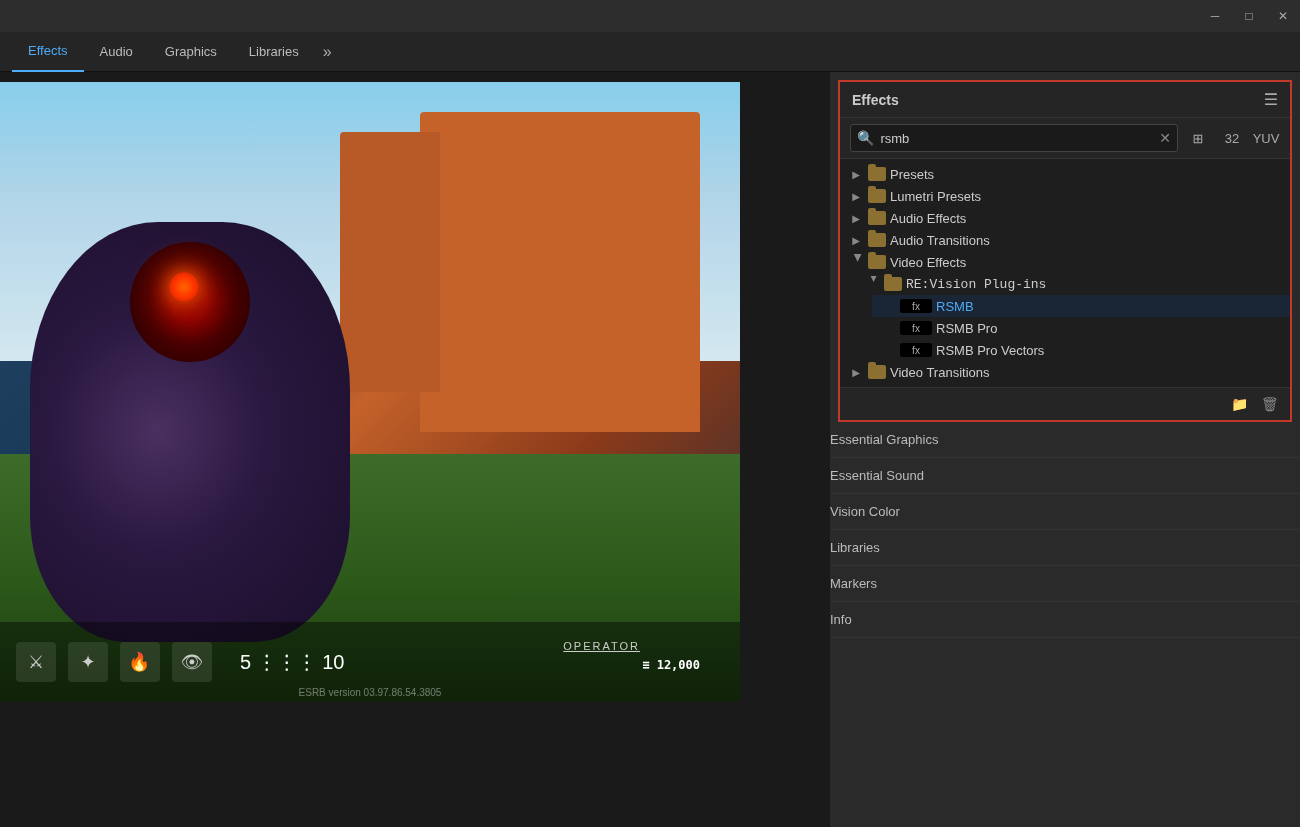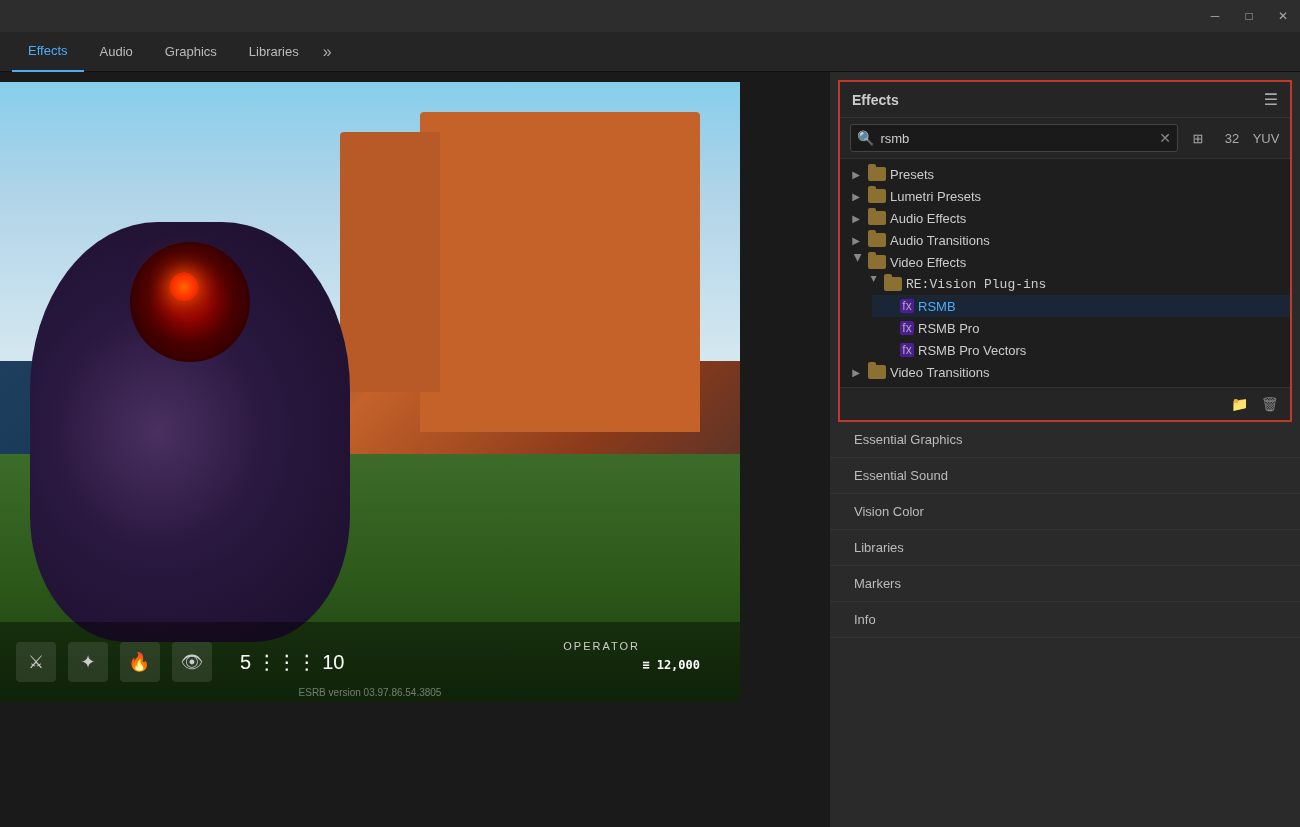--- a/index.html
+++ b/index.html
@@ -179,20 +179,21 @@
       font-weight: bold;
     }
     .hud-name {
       position: absolute;
       bottom: 50px;
       right: 100px;
       color: #ccc;
       font-size: 11px;
       text-transform: uppercase;
       letter-spacing: 2px;
+      text-decoration: underline;
     }
     .version-text {
       position: absolute;
       bottom: 4px;
       left: 50%;
       transform: translateX(-50%);
       color: rgba(255,255,255,0.4);
       font-size: 10px;
     }
 
@@ -300,26 +301,26 @@
     }
     .tree-folder::before {
       content: '';
       position: absolute;
       top: -3px; left: 0;
       width: 8px; height: 4px;
       background: #8b7032;
       border-radius: 2px 2px 0 0;
     }
     .tree-effect {
-      width: 14px; height: 14px;
-      background: #4c1d95;
+      width: 32px; height: 14px;
+      background: #000000;
       border-radius: 2px;
       flex-shrink: 0;
       display: flex; align-items: center; justify-content: center;
-      font-size: 12px;
+      font-size: 10px;
       color: #aaa;
     }
     .tree-label {
       color: #ccc;
       font-size: 13px;
     }
     .tree-label.selected { color: #4dabf7; }
     .tree-indent { margin-left: 16px; font-family: Liberation Mono, monospace; }
     .tree-indent2 { margin-left: 32px; }
 
@@ -338,21 +339,21 @@
       cursor: pointer;
       font-size: 14px;
     }
 
     
     .side-panel-items {
       flex: 1;
       overflow-y: auto;
     }
     .side-panel-item {
-      padding: 10px 24px;
+      padding: 10px 0;
       color: #bbb;
       cursor: pointer;
       font-size: 13px;
       border-bottom: 1px solid #333;
     }
   </style>
 </head>
 <body>
 
 <div class="title-bar">

